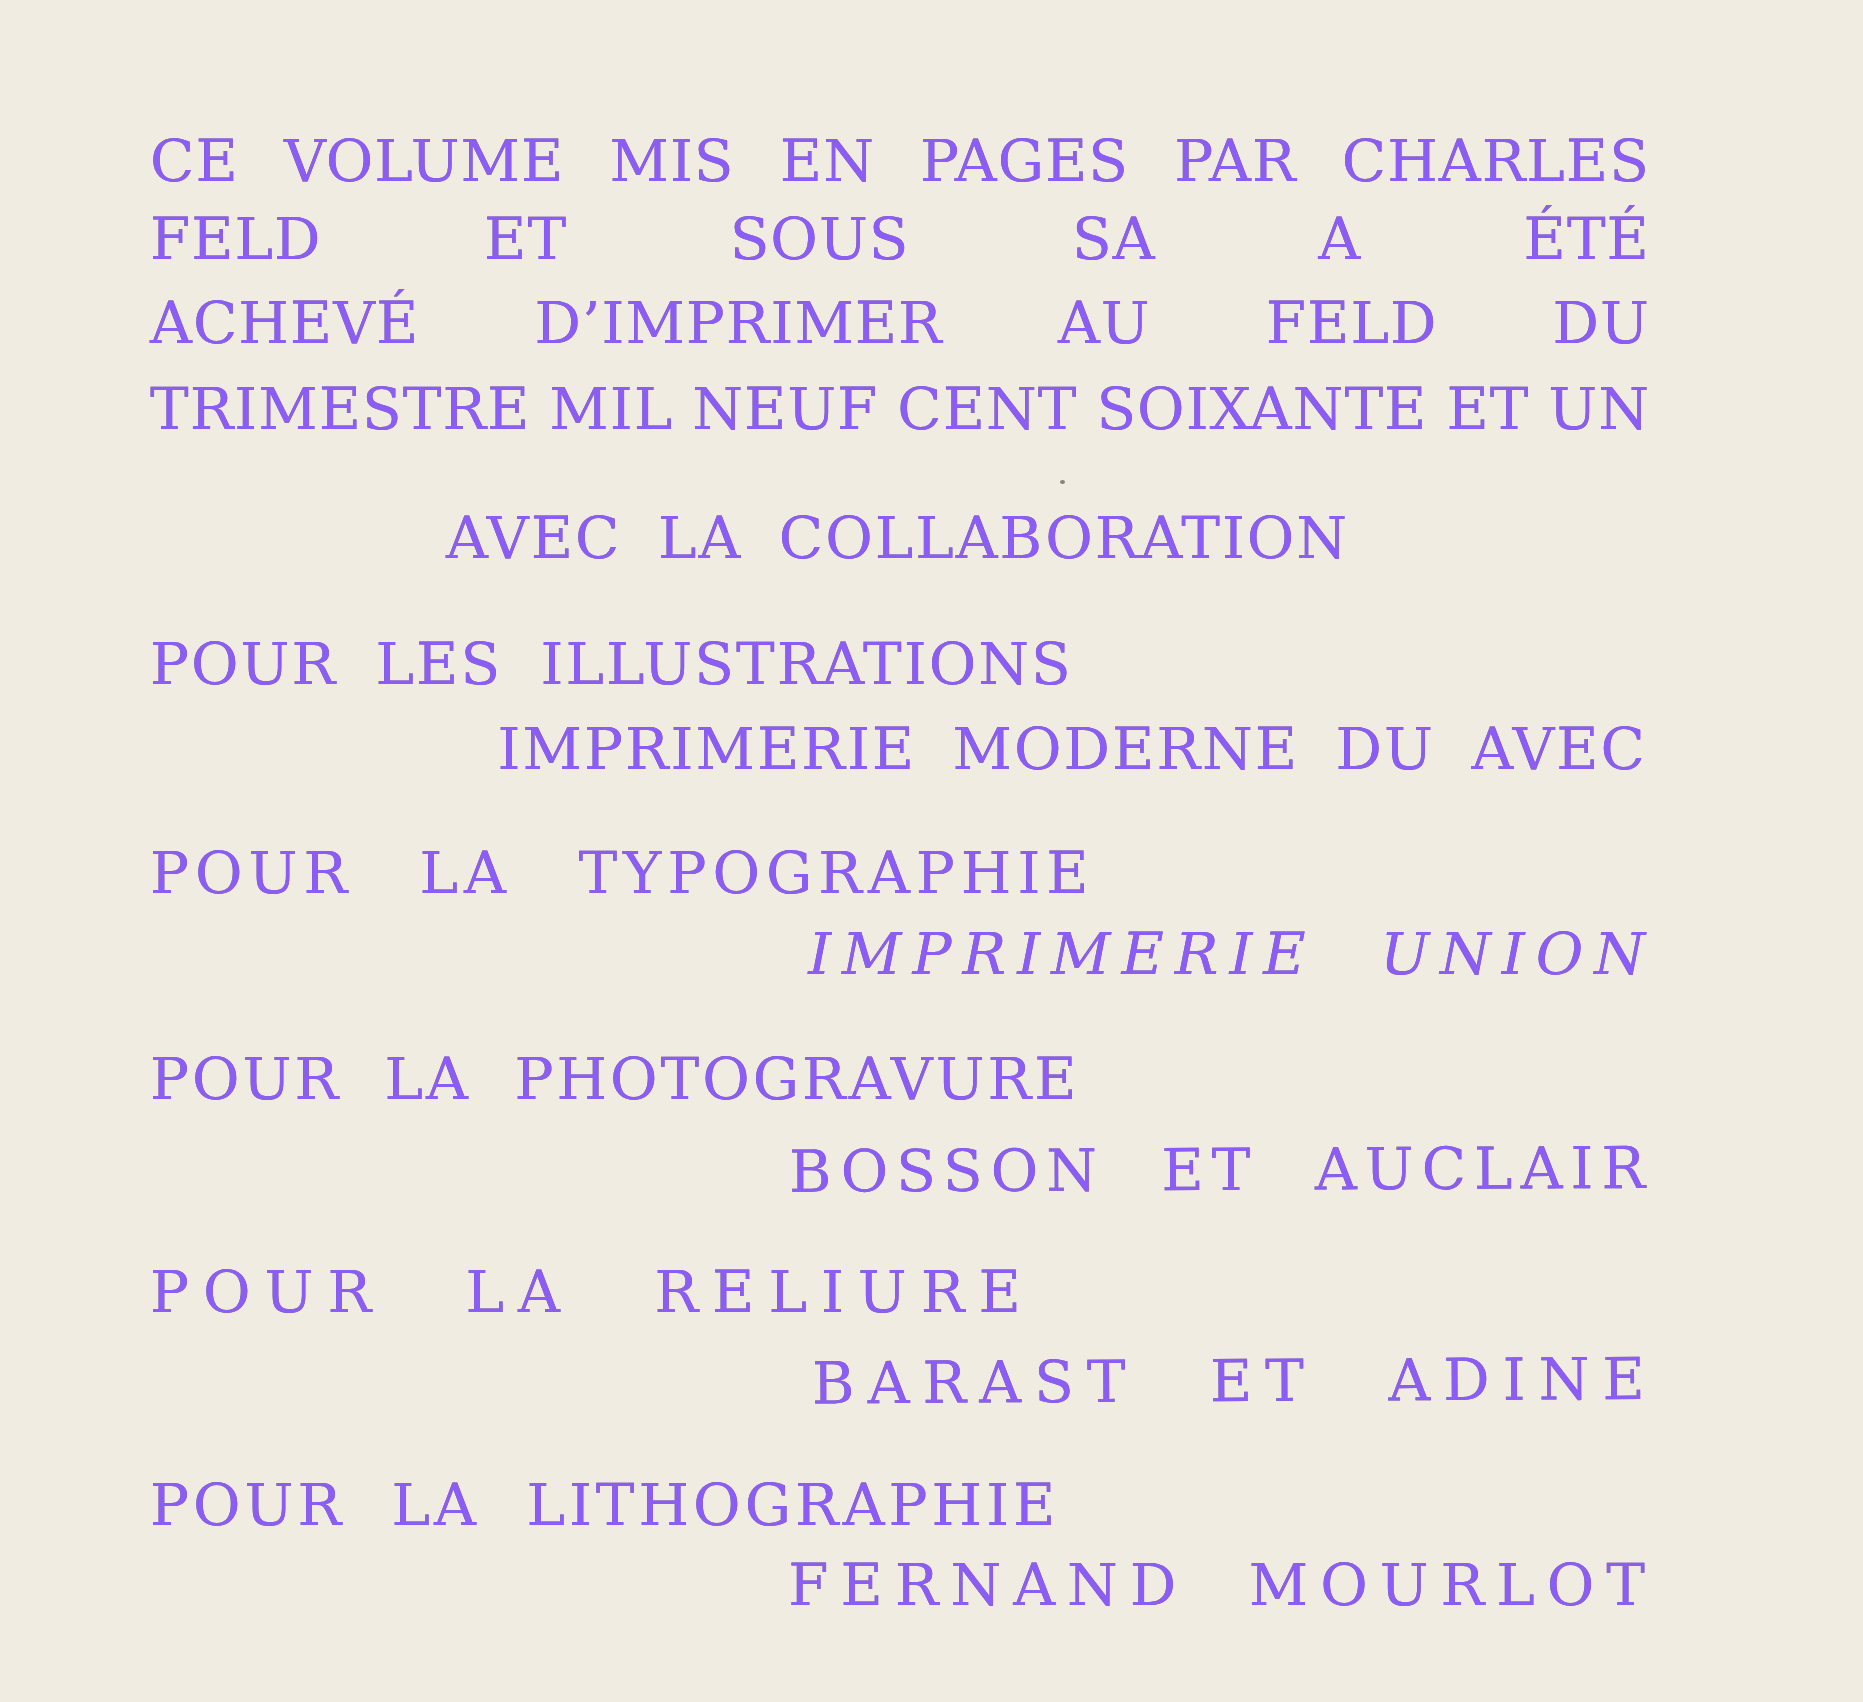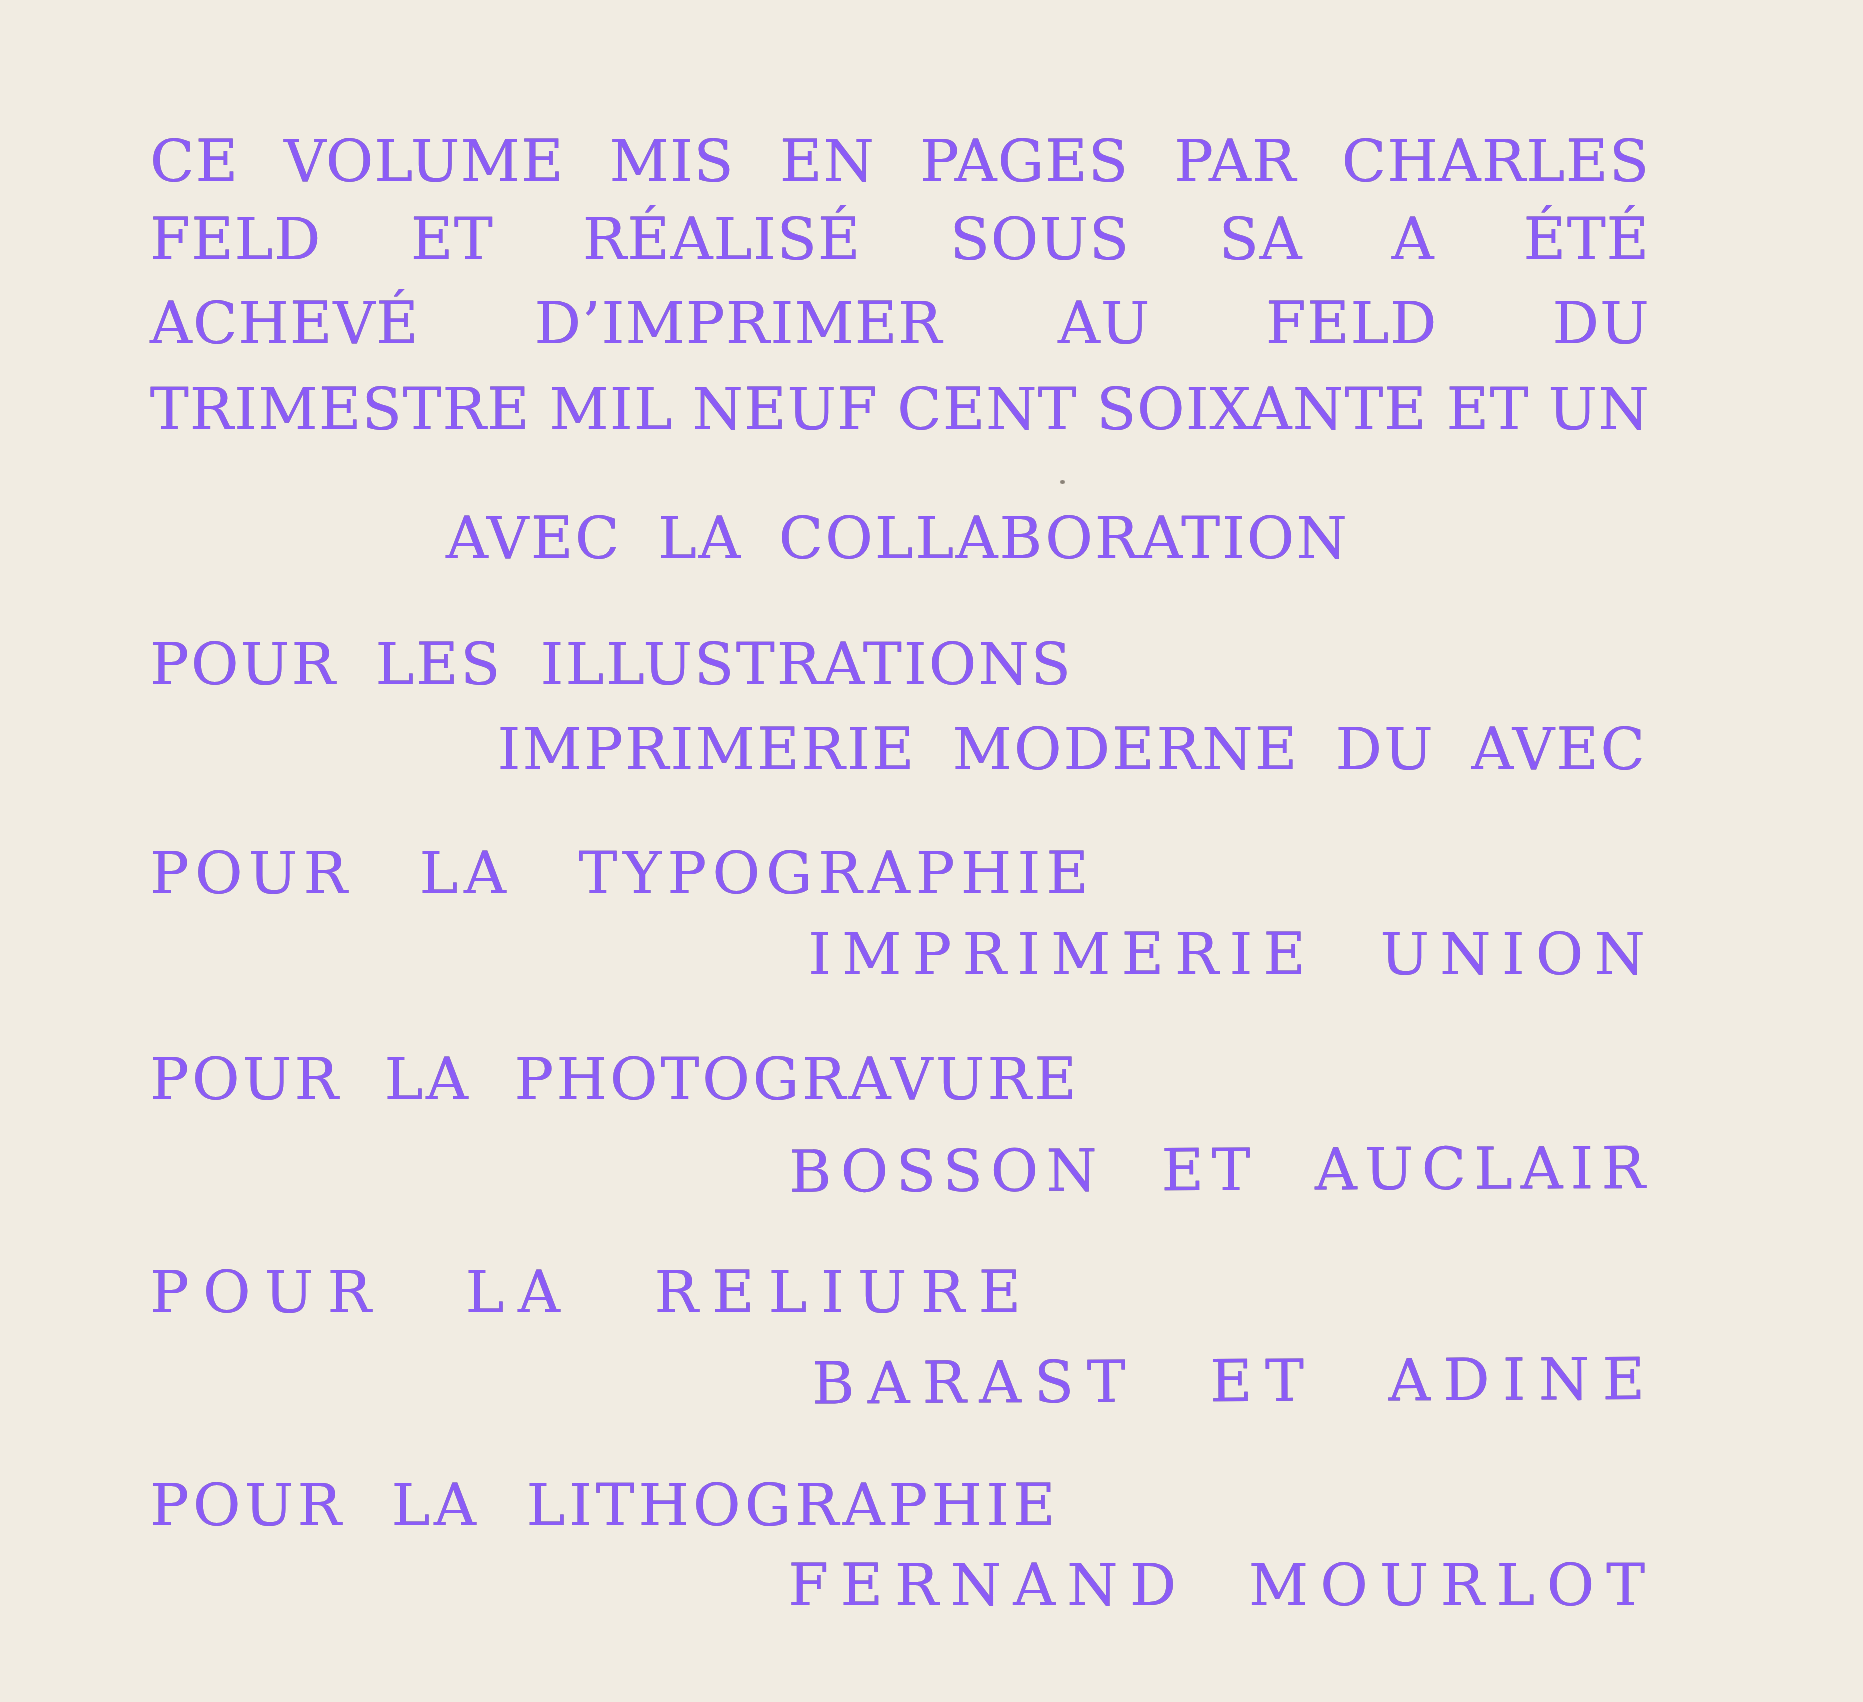--- a/index.html
+++ b/index.html
@@ -40,21 +40,21 @@
     letter-spacing: 2px;
     word-spacing: 16px;
   }
   .left  { left: 150px; }
   .right { right: 218px; text-align: right; }
 
   
   .role-illustrations { letter-spacing: 2px;  word-spacing: 18px; }
   .name-lion          { letter-spacing: 2px;  word-spacing: 16px; margin-right: -2px; }
   .role-typographie   { letter-spacing: 6px;  word-spacing: 42px; }
-  .name-union         { letter-spacing: 11px; word-spacing: 34px; margin-right: -11px; }
+  .name-union         { letter-spacing: 11px; word-spacing: 34px; margin-right: -11px; font-style: italic; }
   .role-photogravure  { letter-spacing: 3px;  word-spacing: 22px; }
   .name-bosson        { letter-spacing: 8px;  word-spacing: 30px; margin-right: -8px; transform: rotate(-0.25deg); transform-origin: right center; }
   .role-reliure       { letter-spacing: 14px; word-spacing: 48px; }
   .name-barast        { letter-spacing: 13px; word-spacing: 40px; margin-right: -13px; transform: rotate(-0.3deg); transform-origin: right center; }
   .role-lithographie  { letter-spacing: 4px;  word-spacing: 24px; text-align: right; }
   .name-mourlot       { letter-spacing: 12px; word-spacing: 30px; margin-right: -12px; }
 
   .speck {
     position: absolute;
     left: 1060px;
@@ -75,21 +75,20 @@
       <span>VOLUME</span>
       <span>MIS</span>
       <span>EN</span>
       <span>PAGES</span>
       <span>PAR</span>
       <span>CHARLES</span>
     </div>
   <div class="line justify" style="top:205px">
       <span>FELD</span>
       <span>ET</span>
-      <span>RÉALISÉ</span>
       <span>SOUS</span>
       <span>SA</span>
       <span>A</span>
       <span>ÉTÉ</span>
     </div>
   <div class="line justify" style="top:289px">
       <span>ACHEVÉ</span>
       <span>D’IMPRIMER</span>
       <span>AU</span>
       <span>FELD</span>

